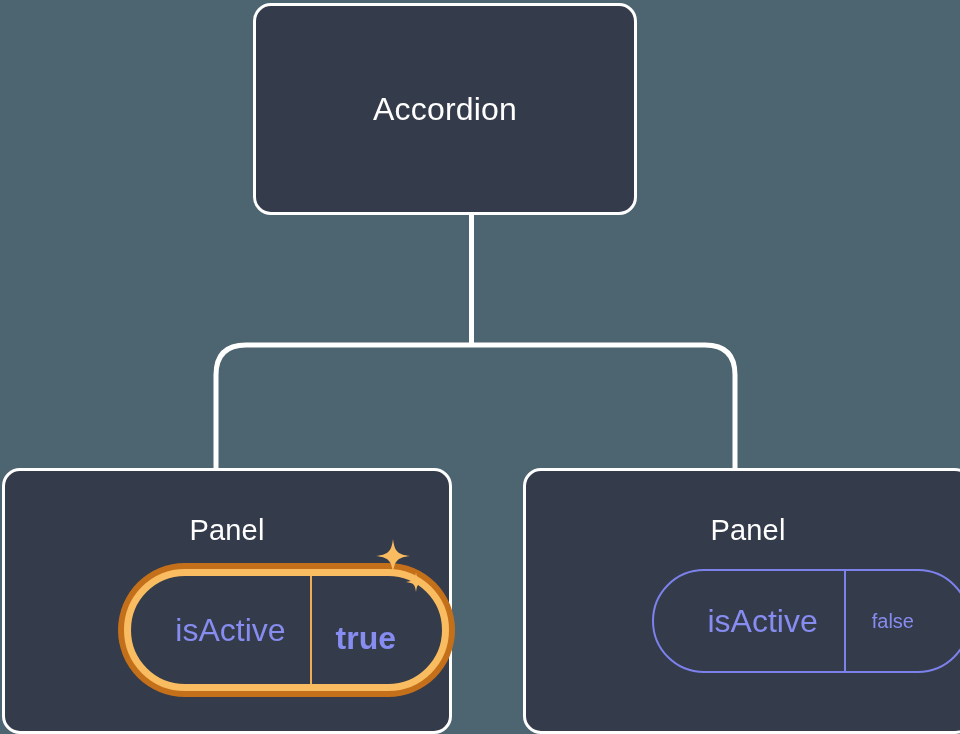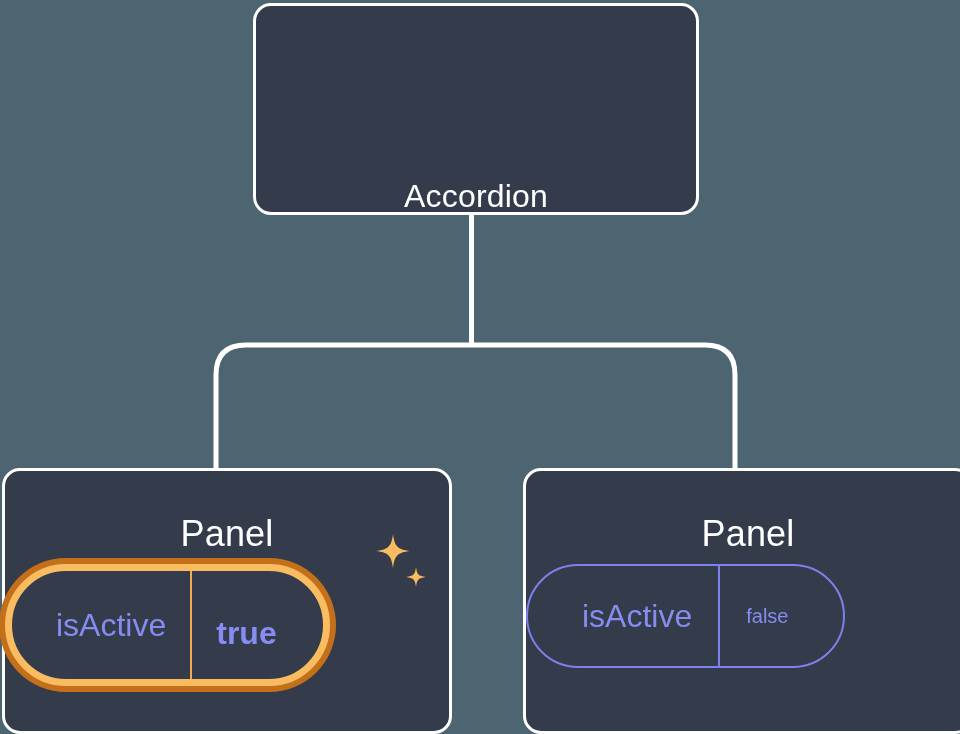--- a/index.html
+++ b/index.html
@@ -40,23 +40,23 @@
     border: 3px solid #ffffff;
     border-radius: 18px;
     display: flex;
     flex-direction: column;
     align-items: center;
   }
 
   .node-root {
     left: 253px;
     top: 3px;
-    width: 446px;
+    width: 384px;
     height: 212px;
-    justify-content: flex-end;
+    justify-content: center;
   }
 
   .node-title {
     color: #ffffff;
     font-size: 32px;
     font-weight: 400;
     letter-spacing: 0.2px;
     line-height: 1;
     white-space: nowrap;
   }
@@ -64,28 +64,28 @@
   .node-leaf {
     width: 450px;
     height: 266px;
     top: 468px;
     padding-top: 45px;
     overflow: visible;
   }
   .node-leaf-left  { left: 2px; }
   .node-leaf-right { left: 523px; }
 
-  .node-leaf .node-title { font-size: 36px; }
+  .node-leaf .node-title { font-size: 29px; }
 
   
   .pill-wrap {
     position: relative;
-    margin-top: 12px;
+    margin-top: 24px;
     display: flex;
-    justify-content: flex-start;
+    justify-content: flex-end;
     width: 100%;
   }
 
   .pill {
     position: relative;
     box-sizing: border-box;
     display: flex;
     align-items: stretch;
     border-radius: 999px;
     background: #343b4a;

